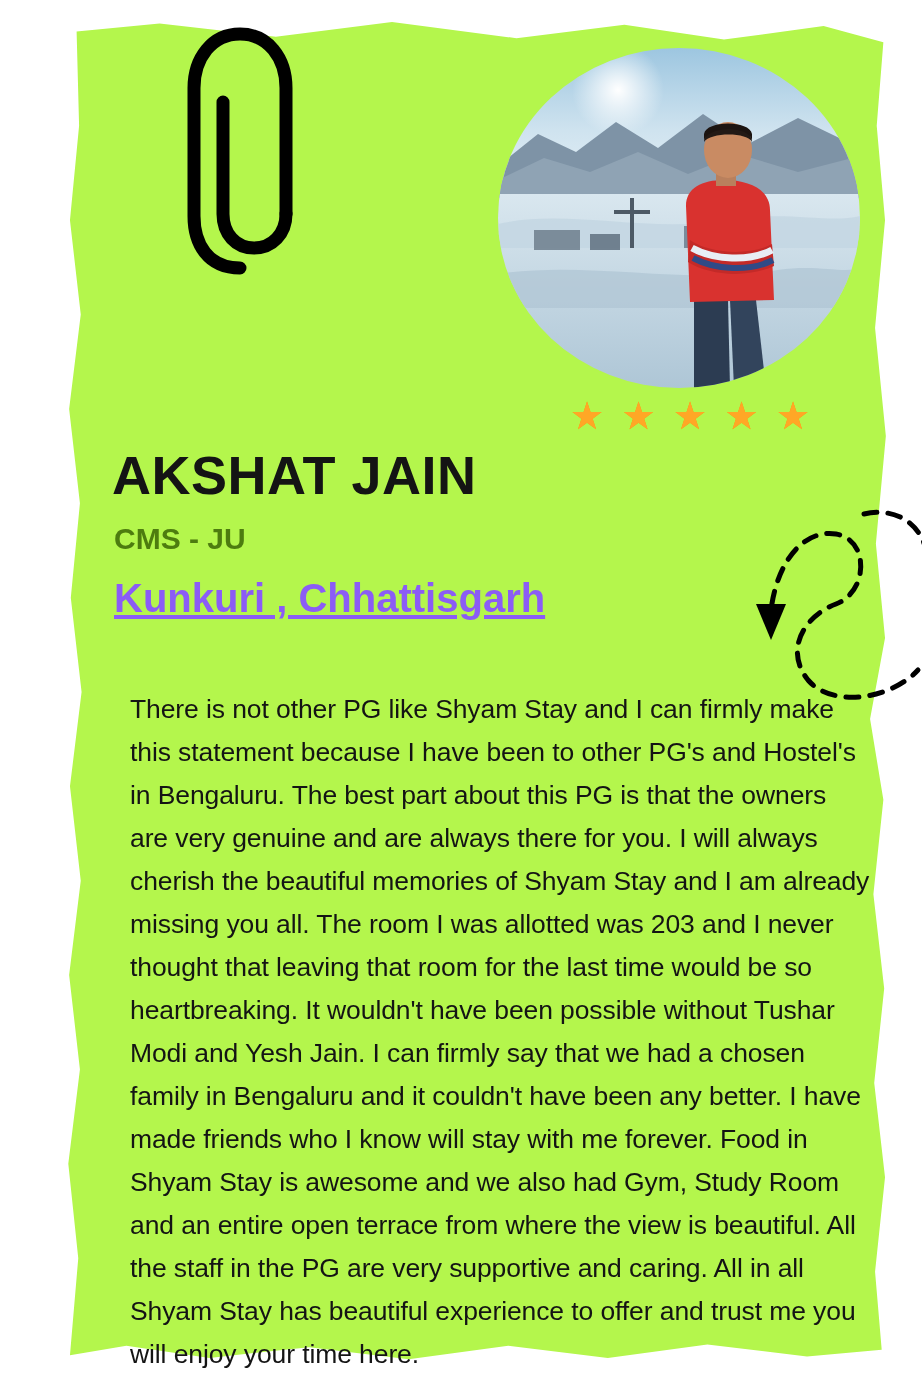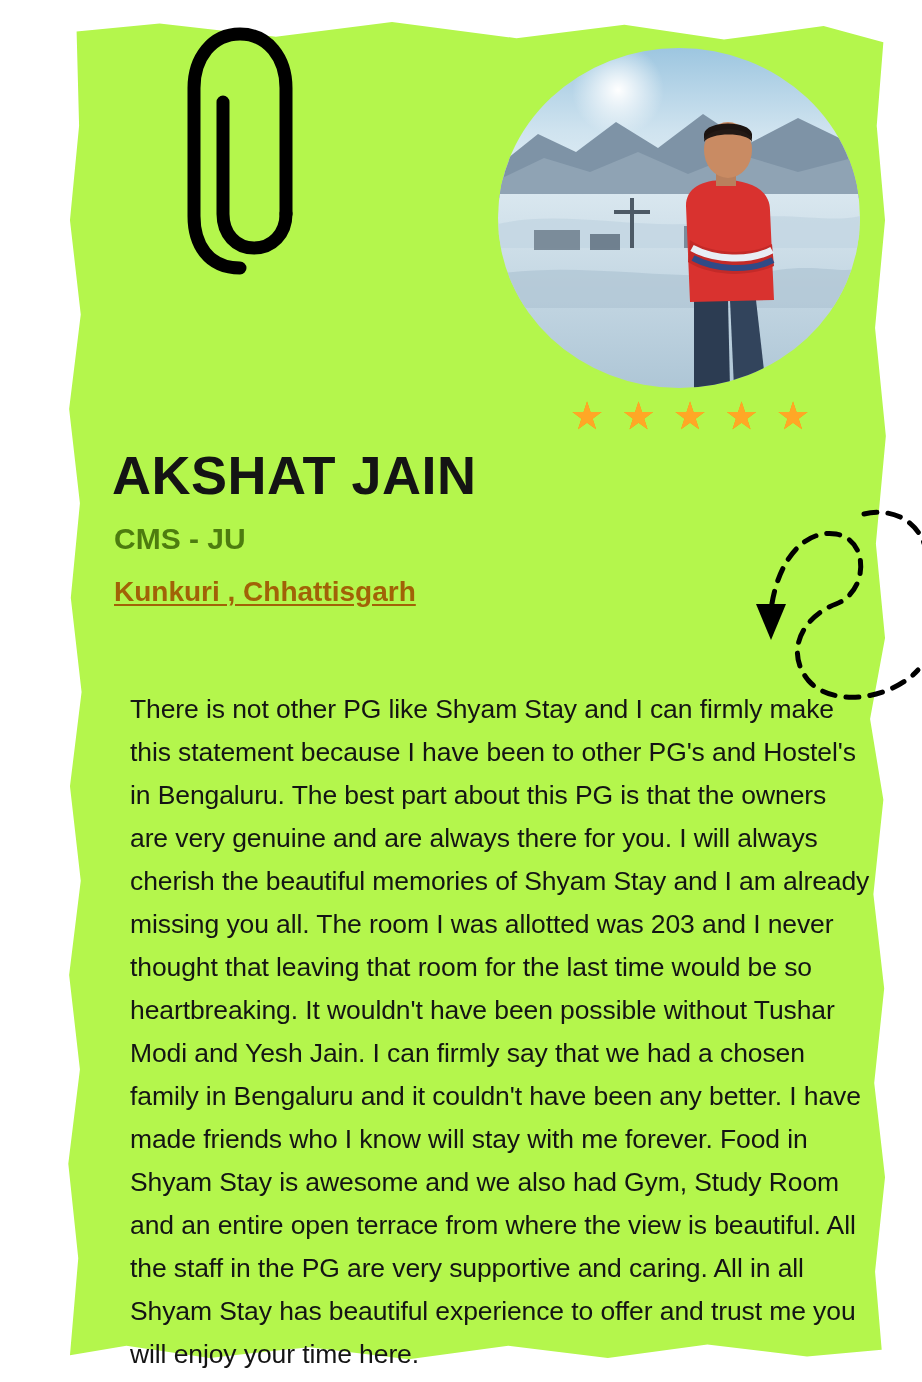--- a/index.html
+++ b/index.html
@@ -96,23 +96,23 @@
     left: 114px;
     top: 522px;
     font-size: 30px;
     font-weight: bold;
     color: #4d7c0f;
   }
   #place {
     position: absolute;
     left: 114px;
     top: 576px;
-    font-size: 28px;
+    font-size: 40px;
     font-weight: bold;
-    color: #a16207;
+    color: #8b5cf6;
     text-decoration: underline;
     text-underline-offset: 3px;
   }
 
   
   #doodle {
     position: absolute;
     left: 740px;
     top: 500px;
     width: 190px;

